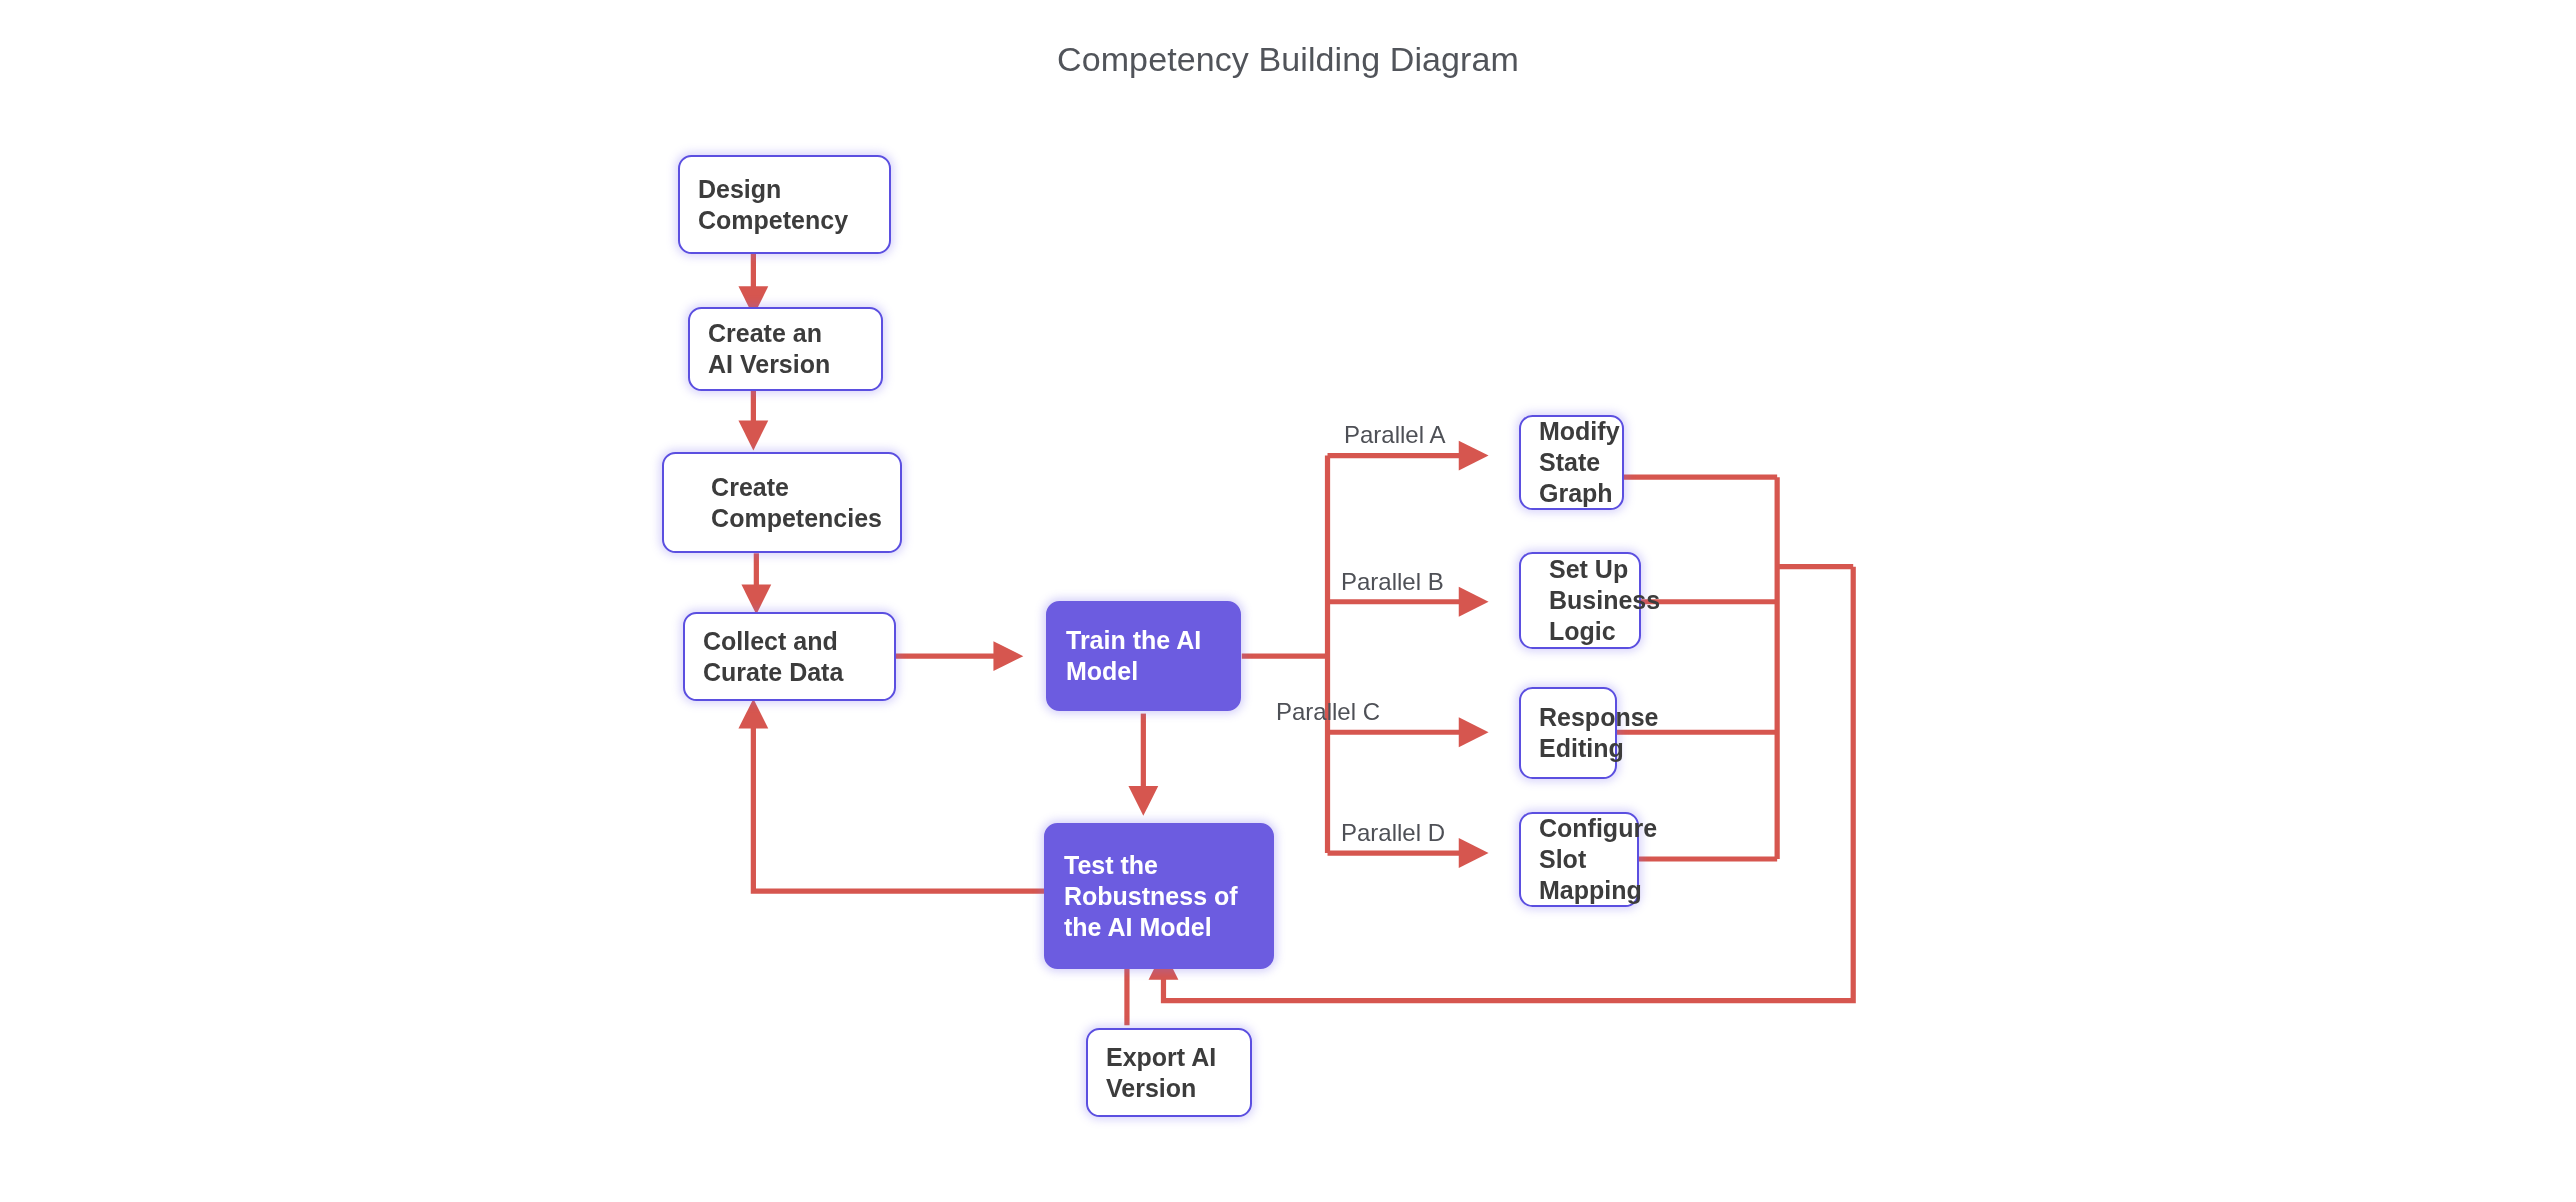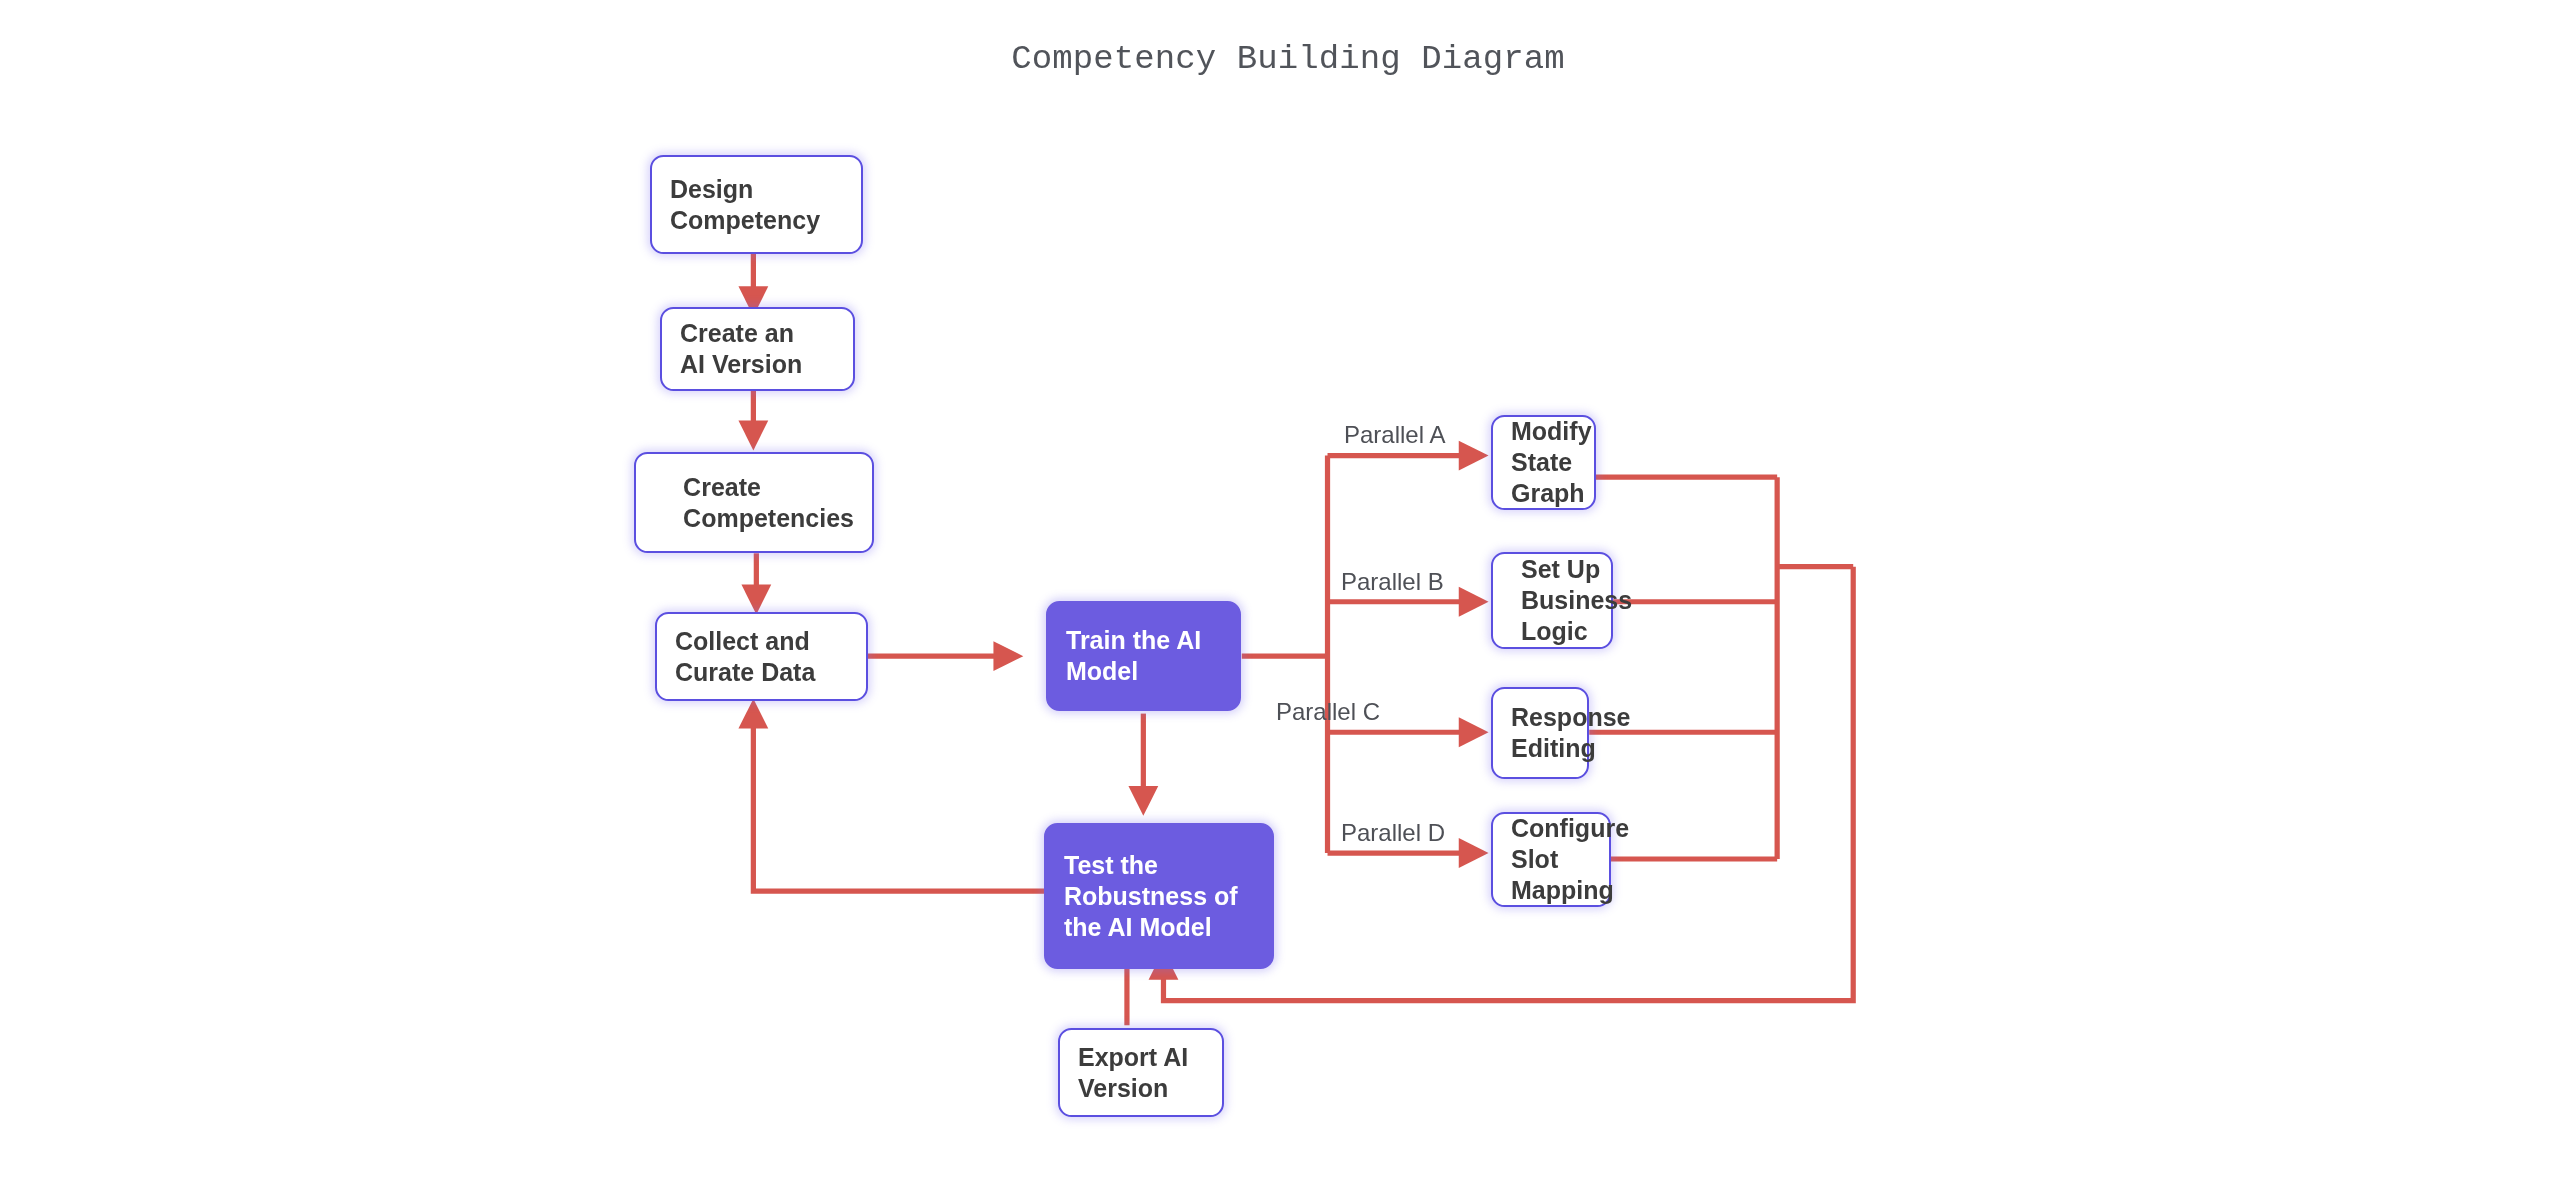--- a/index.html
+++ b/index.html
@@ -26,21 +26,20 @@
     position: absolute;
     left: 0;
     top: 40px;
     width: 2576px;
     text-align: center;
     font-size: 34px;
     font-weight: 400;
     color: #51545a;
     letter-spacing: 0.1px;
     white-space: pre;
-    font-family: Liberation Mono, monospace;
   }
 
   
   #edge-layer {
     position: absolute;
     left: 0;
     top: 0;
     width: 2576px;
     height: 1202px;
     pointer-events: none;
@@ -69,20 +68,21 @@
     font-size: 25px;
     font-weight: bold;
     line-height: 1.24;
     white-space: pre-line;
   }
   .node.plain {
     background: #ffffff;
     border: 2.2px solid #5b4fe0;
     color: #3c3c3c;
     box-shadow: 0 0 8.2px 3px rgba(124, 110, 240, 0.28);
+    margin-left: 28px;
   }
   .node.filled {
     background: #6c5ce0;
     border: 2.2px solid #6c5ce0;
     color: #ffffff;
     box-shadow: 0 0 8.2px 3px rgba(124, 110, 240, 0.30);
     padding-left: 18px;
   }
   .node-label {
     display: block;

